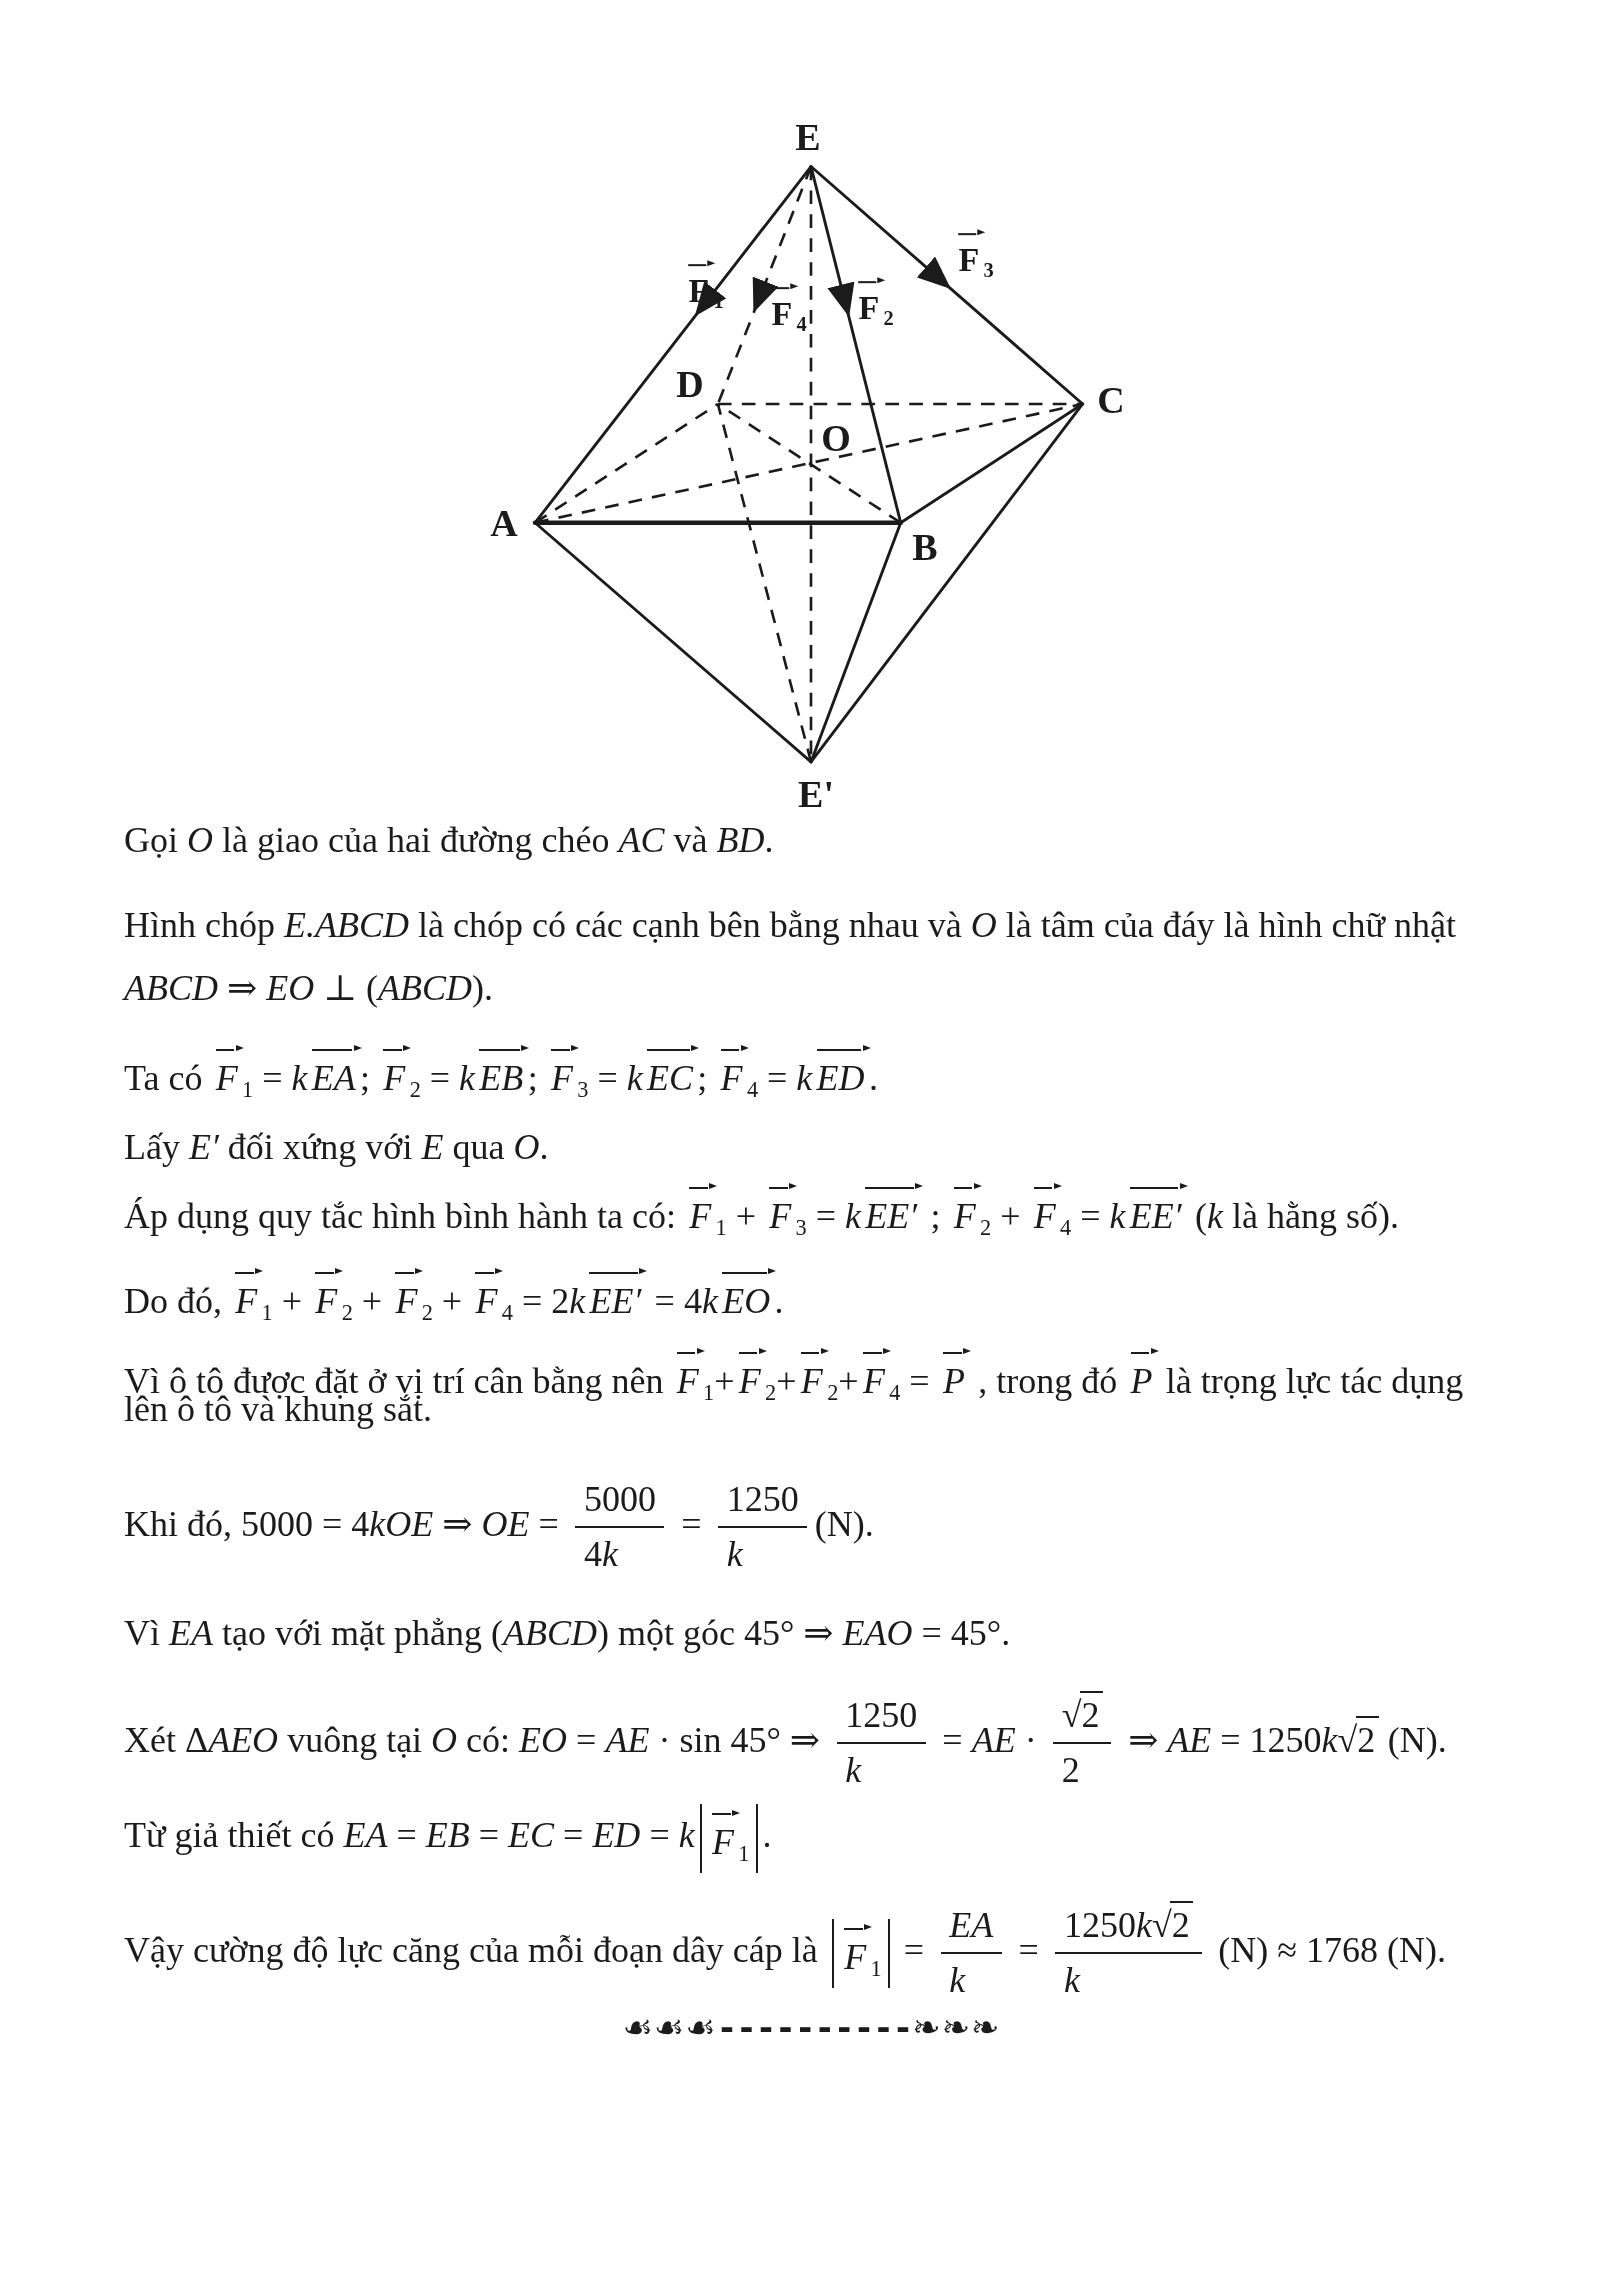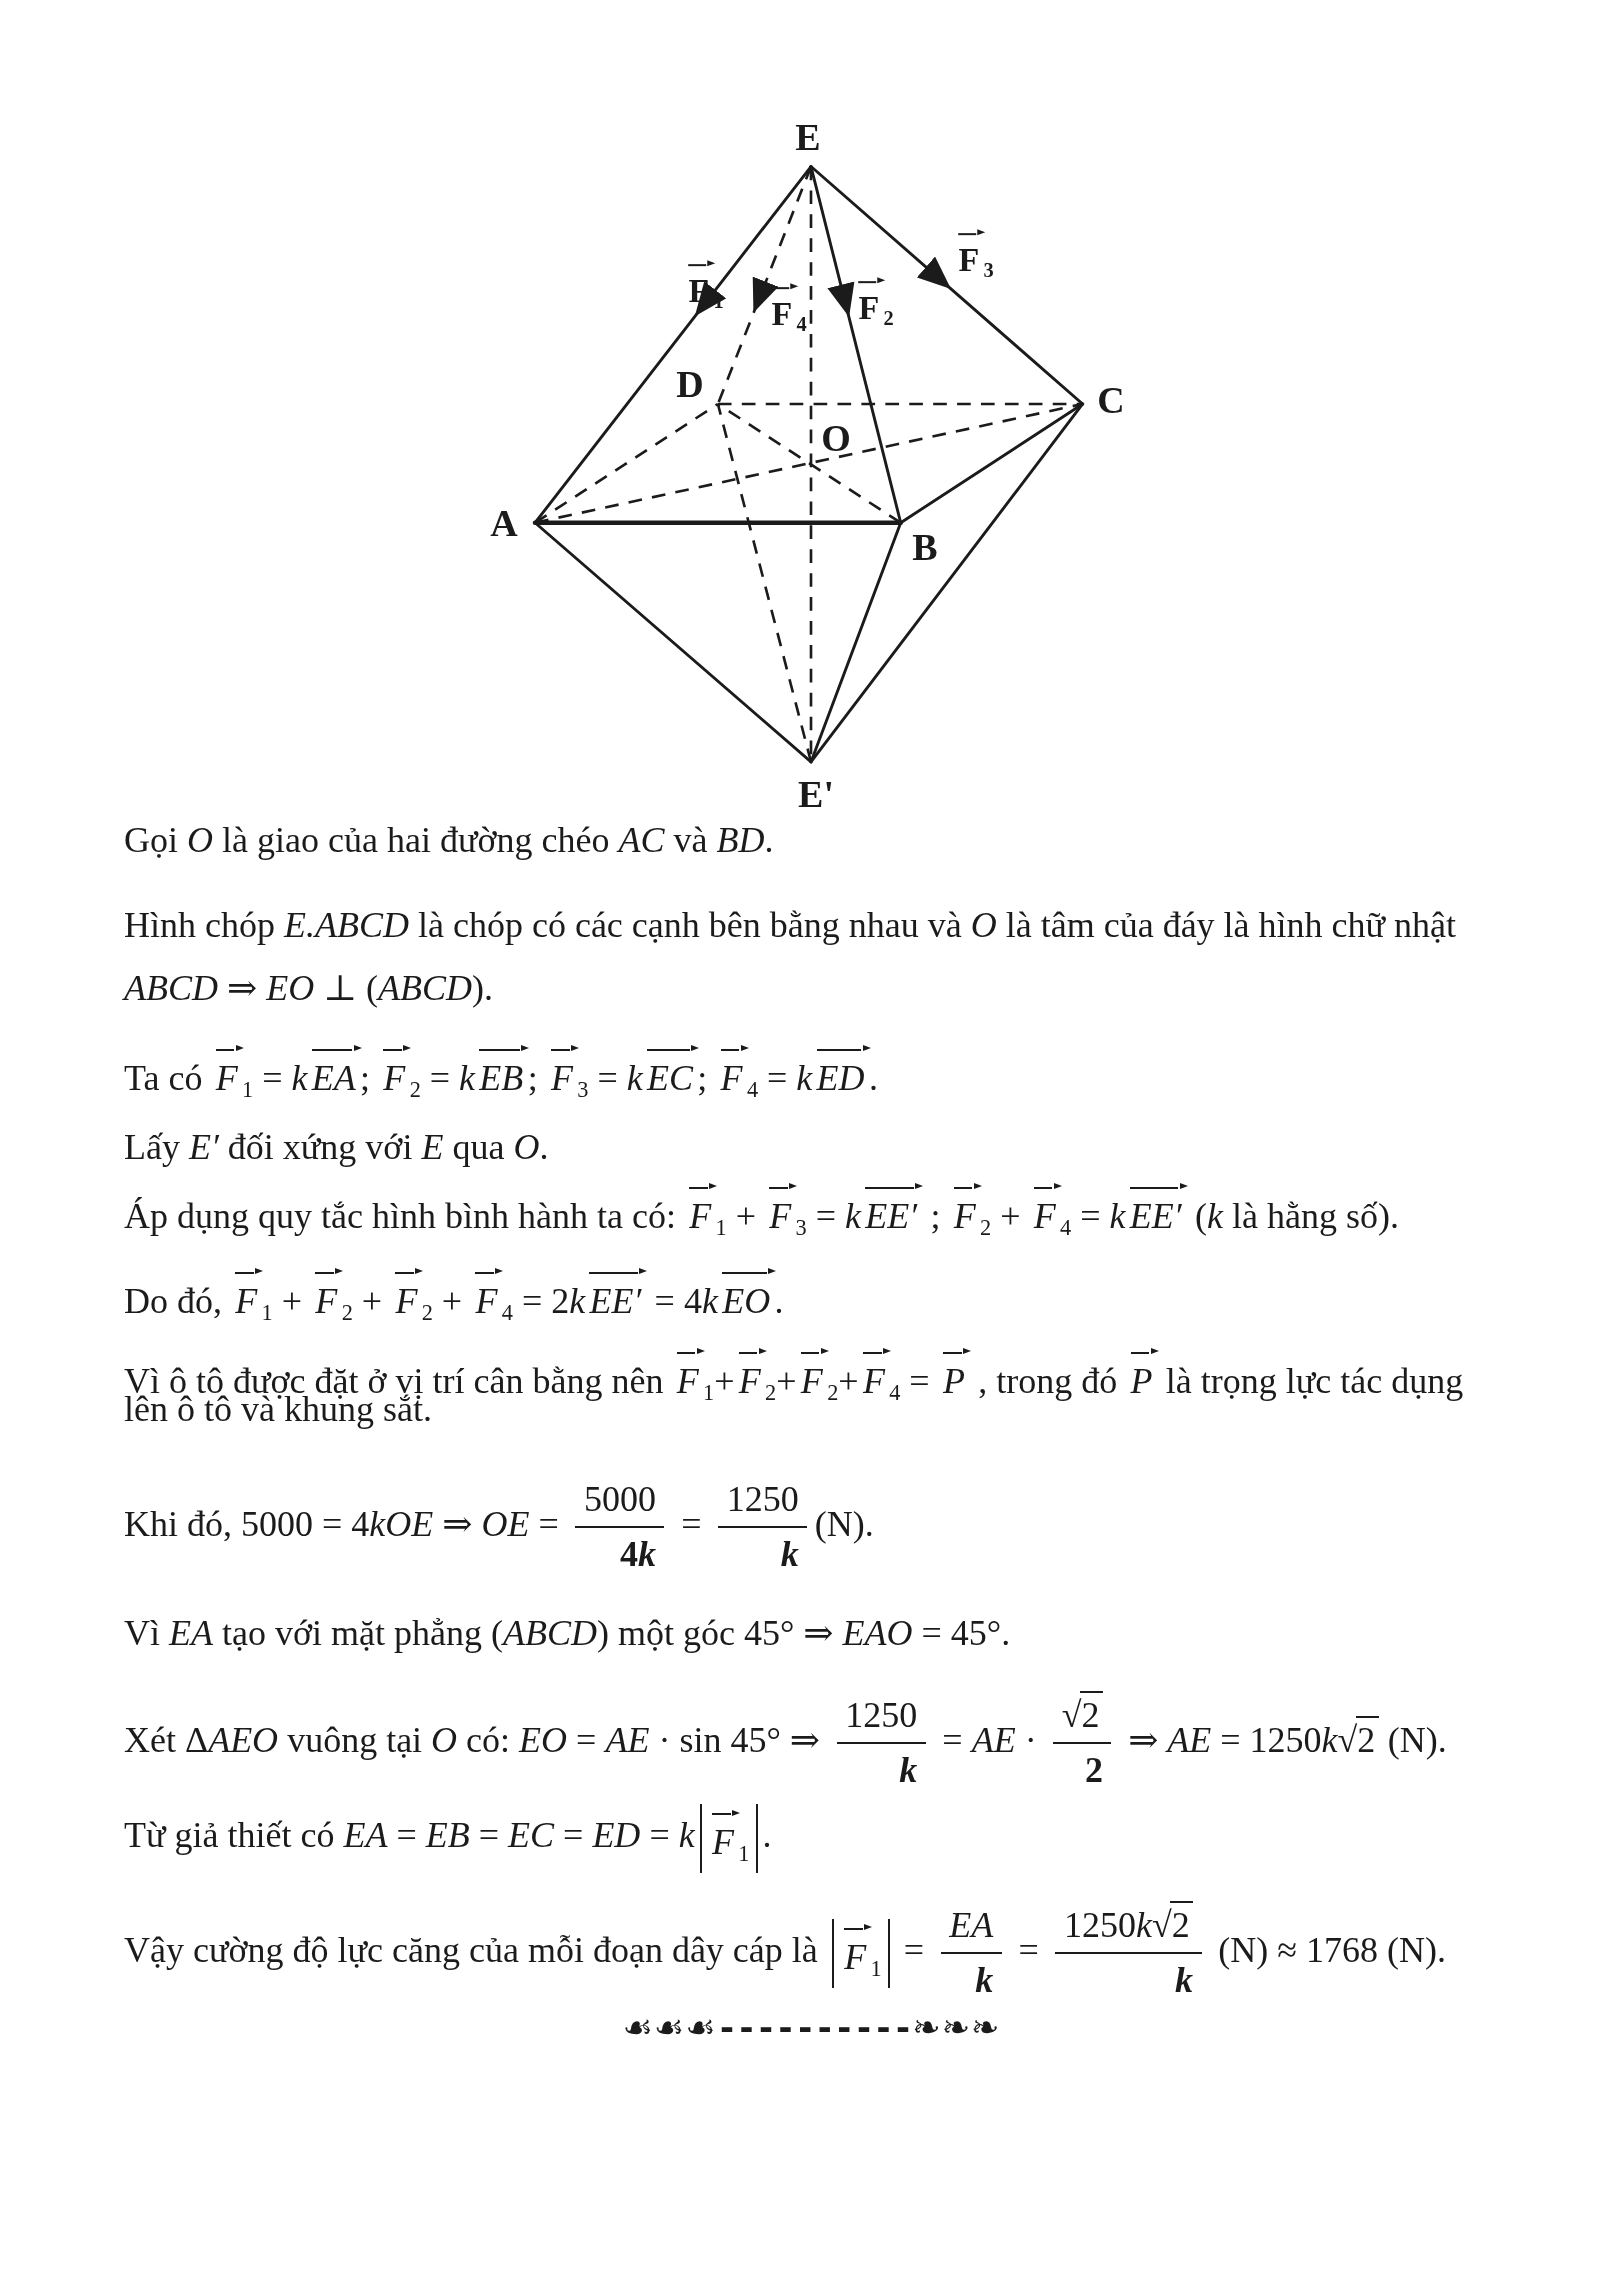--- a/index.html
+++ b/index.html
@@ -19,23 +19,23 @@
   sub{font-size:0.62em;vertical-align:-0.32em;line-height:0;}
 
   
   .vec{position:relative;display:inline-block;padding:1.7px 4.3px 0 1.7px;margin-left:2.6px;}
   .vec::before{content:"";position:absolute;left:1.7px;right:7.7px;top:-6px;border-top:2.2px solid #1b1b1b;}
   .vec::after{content:"";position:absolute;right:-1.7px;top:-9.8px;width:0;height:0;
               border-left:8.5px solid #1b1b1b;border-top:3.8px solid transparent;border-bottom:3.8px solid transparent;}
   .pr{font-style:italic;}
 
   
-  .frac{display:inline-block;vertical-align:middle;text-align:right;margin:0 7.7px;}
+  .frac{display:inline-block;vertical-align:middle;text-align:left;margin:0 7.7px;}
   .frac .num{display:block;padding:0 8.5px 4.3px;border-bottom:2.2px solid #1b1b1b;}
-  .frac .den{display:block;padding:5.1px 8.5px 0;font-weight:bold;}
+  .frac .den{display:block;padding:5.1px 8.5px 0;}
 
   
   .sqrt{white-space:nowrap;}
   .sqrt .rd{letter-spacing:-1.7px;}
   .sqrt .rc{border-top:2.2px solid #1b1b1b;padding:1.7px 3.4px 0 1.7px;}
 
   
   .abs{display:inline-block;vertical-align:middle;border-left:2.2px solid #1b1b1b;border-right:2.2px solid #1b1b1b;
        padding:15.4px 6px 8.5px;margin:0 5.1px;}
 

